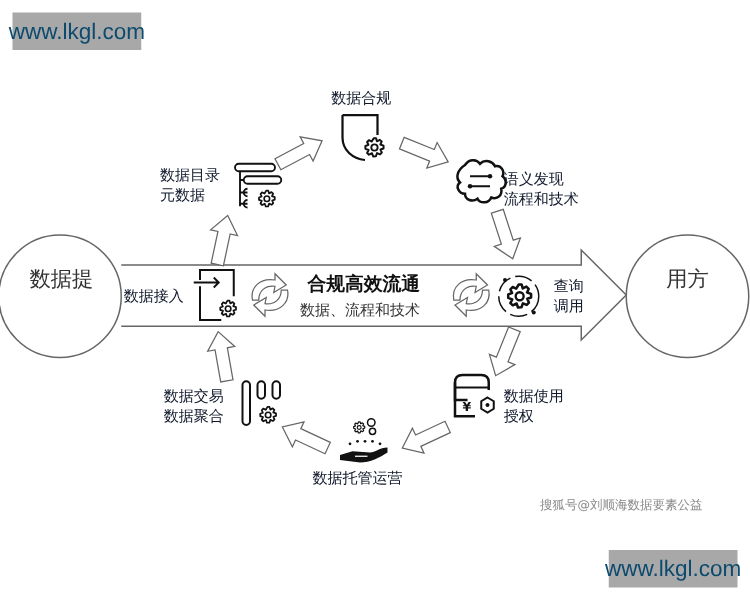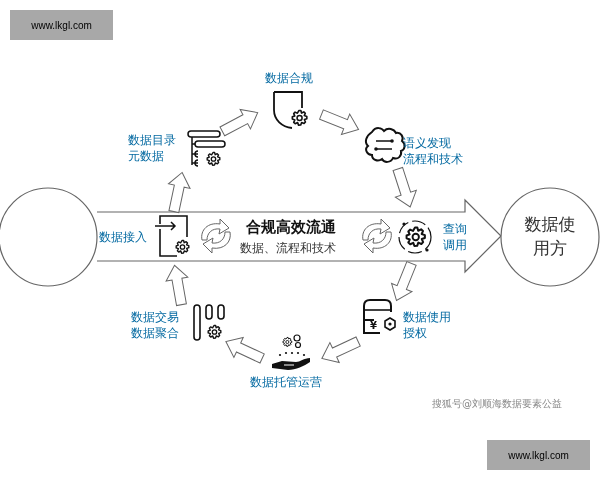--- a/index.html
+++ b/index.html
@@ -1,20 +1,20 @@
 <!DOCTYPE html>
 <html><head>
 <meta charset="utf-8">
 <style>
   html, body { margin: 0; padding: 0; background: #ffffff; }
   body { width: 600px; height: 480px; position: relative; overflow: hidden;
          font-family: "DejaVu Sans", "Liberation Sans", sans-serif; color: #333; }
-  .wm { position: absolute; background: #a8a8a8; color: #000000; font-family: "Liberation Sans", sans-serif;
-        font-size: 10px; display: flex; align-items: center; justify-content: center; }
-  .lbl { position: absolute; font-size: 12px; line-height: 16px; color: #0369a1; white-space: nowrap; }
+  .wm { position: absolute; background: #a8a8a8; color: #0c4a6e; font-family: "Liberation Sans", sans-serif;
+        font-size: 18px; display: flex; align-items: center; justify-content: center; }
+  .lbl { position: absolute; font-size: 12px; line-height: 16px; color: #0f172a; white-space: nowrap; }
   .center { }
   .circle-text { position: absolute; font-size: 17px; line-height: 24px; color: #333; text-align: center; white-space: nowrap; }
   .title-bold { position: absolute; font-size: 15px; font-weight: bold; color: #111; white-space: nowrap; }
   .subtitle { position: absolute; font-size: 12px; color: #333; white-space: nowrap; }
   .credit { position: absolute; font-size: 10px; color: #888; white-space: nowrap; }
   svg { position: absolute; left: 0; top: 0; }
 </style>
 </head>
 <body>
 
@@ -125,23 +125,23 @@
     <rect x="194" y="305" width="6" height="35" rx="3" fill="#fff" stroke="#111" stroke-width="1.6"></rect>
     <rect x="206" y="305" width="6" height="14" rx="3" fill="#fff" stroke="#111" stroke-width="1.6"></rect>
     <rect x="218" y="305" width="6" height="14" rx="3" fill="#fff" stroke="#111" stroke-width="1.6"></rect>
     <g transform="translate(214,332)">
         <use href="#gear"></use>
       </g>
   </g>
 </svg>
 
 <div class="circle-text" style="left:3px; top:212px; width:92px;">
+  <div>数据提</div>
 </div>
 <div class="circle-text" style="left:504px; top:212px; width:92px;">
-  <div>数据使</div>
   <div>用方</div>
 </div>
 
 <div class="title-bold" style="left:246px; top:218px;">合规高效流通</div>
 <div class="subtitle" style="left:240px; top:240px;">数据、流程和技术</div>
 
 <div class="lbl" style="left:99px; top:229px;">数据接入</div>
 
 <div class="lbl center" style="left:128px; top:132px; width:56px;">
   <div>数据目录</div>

